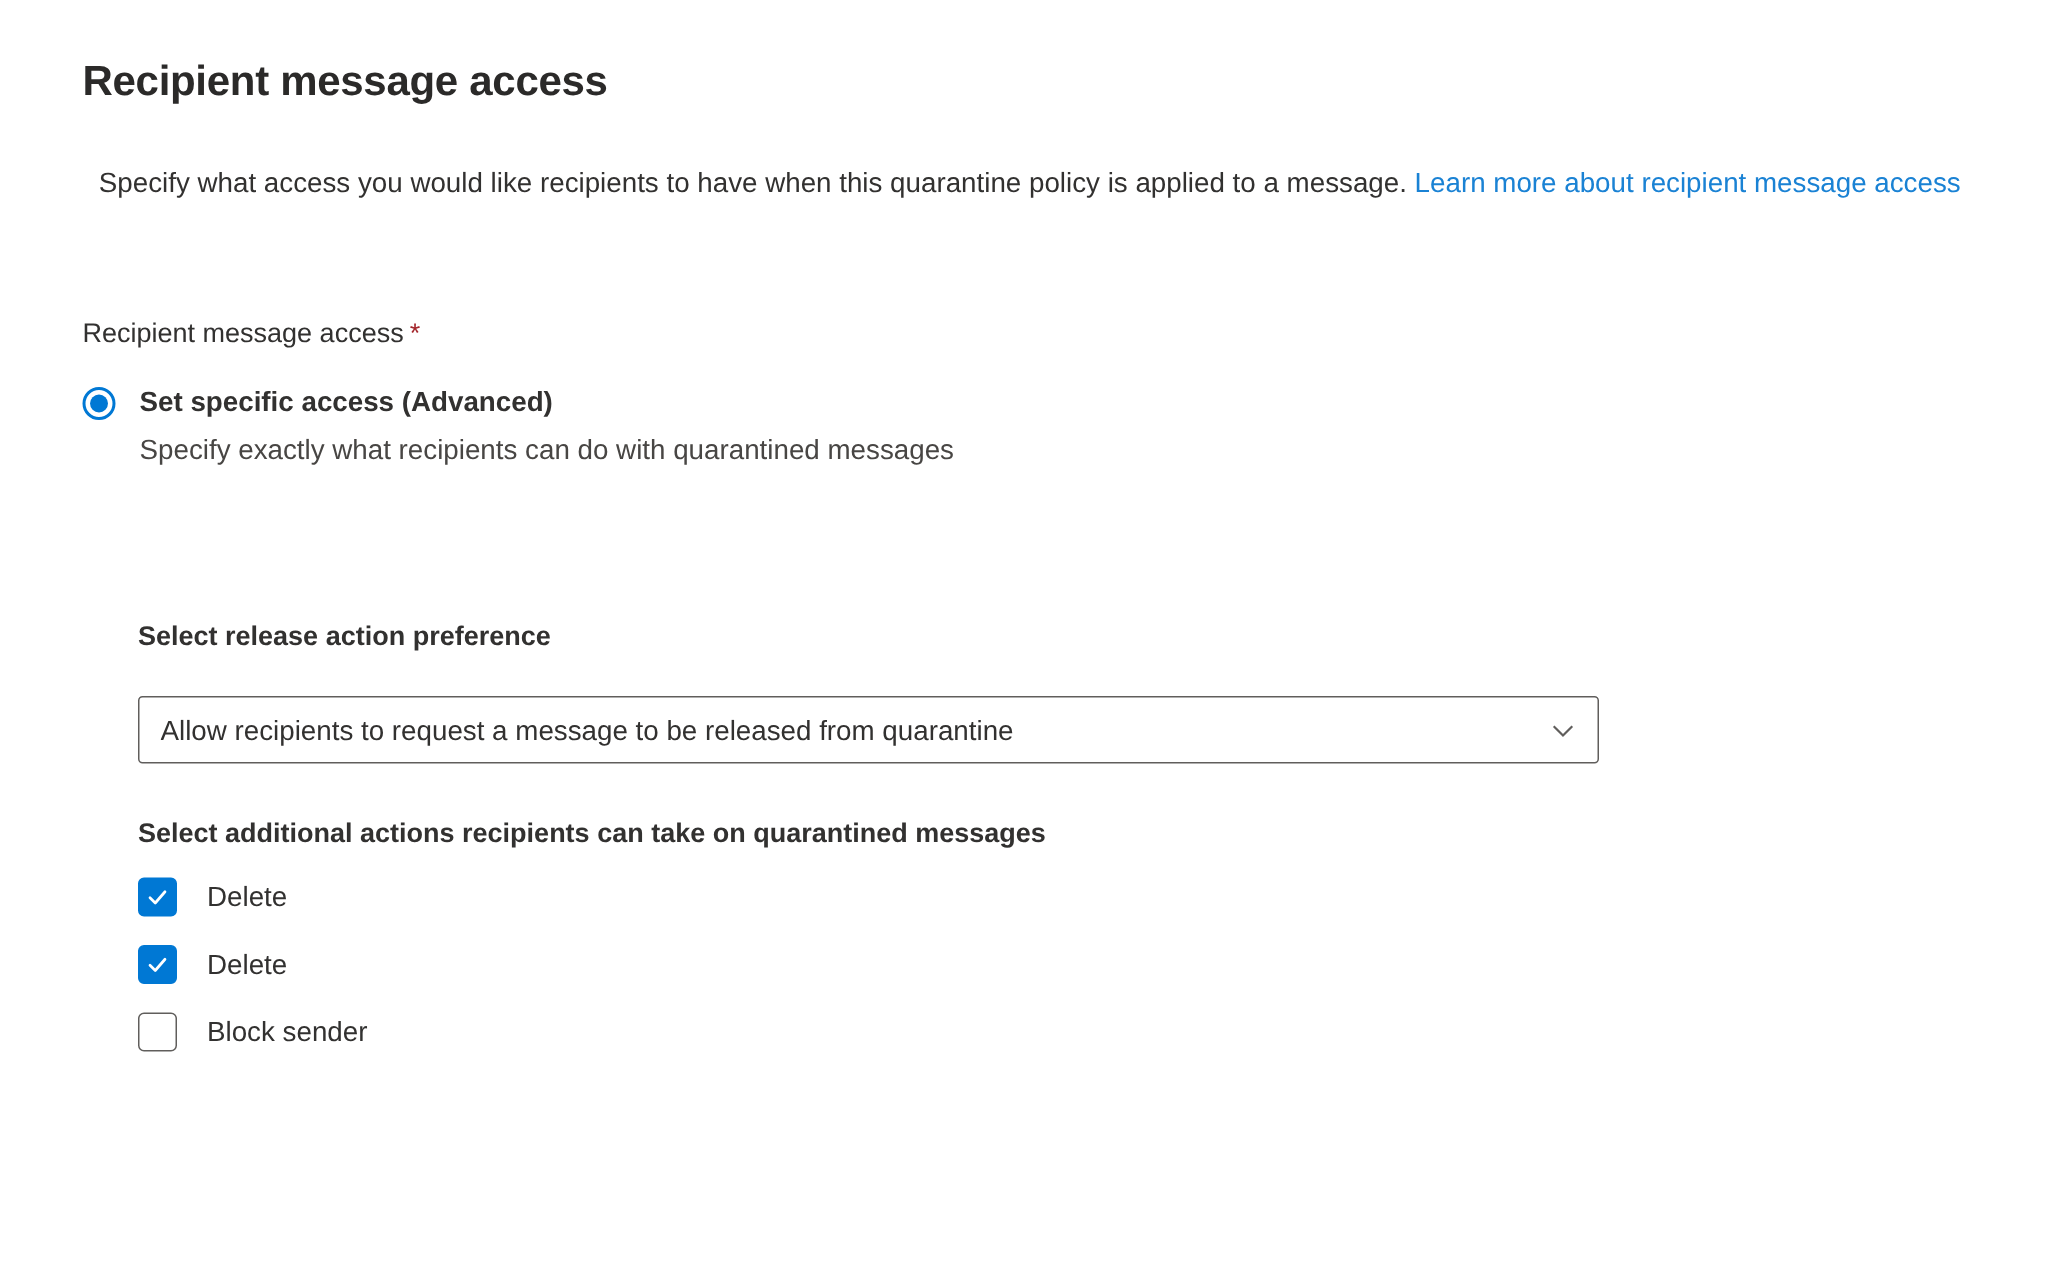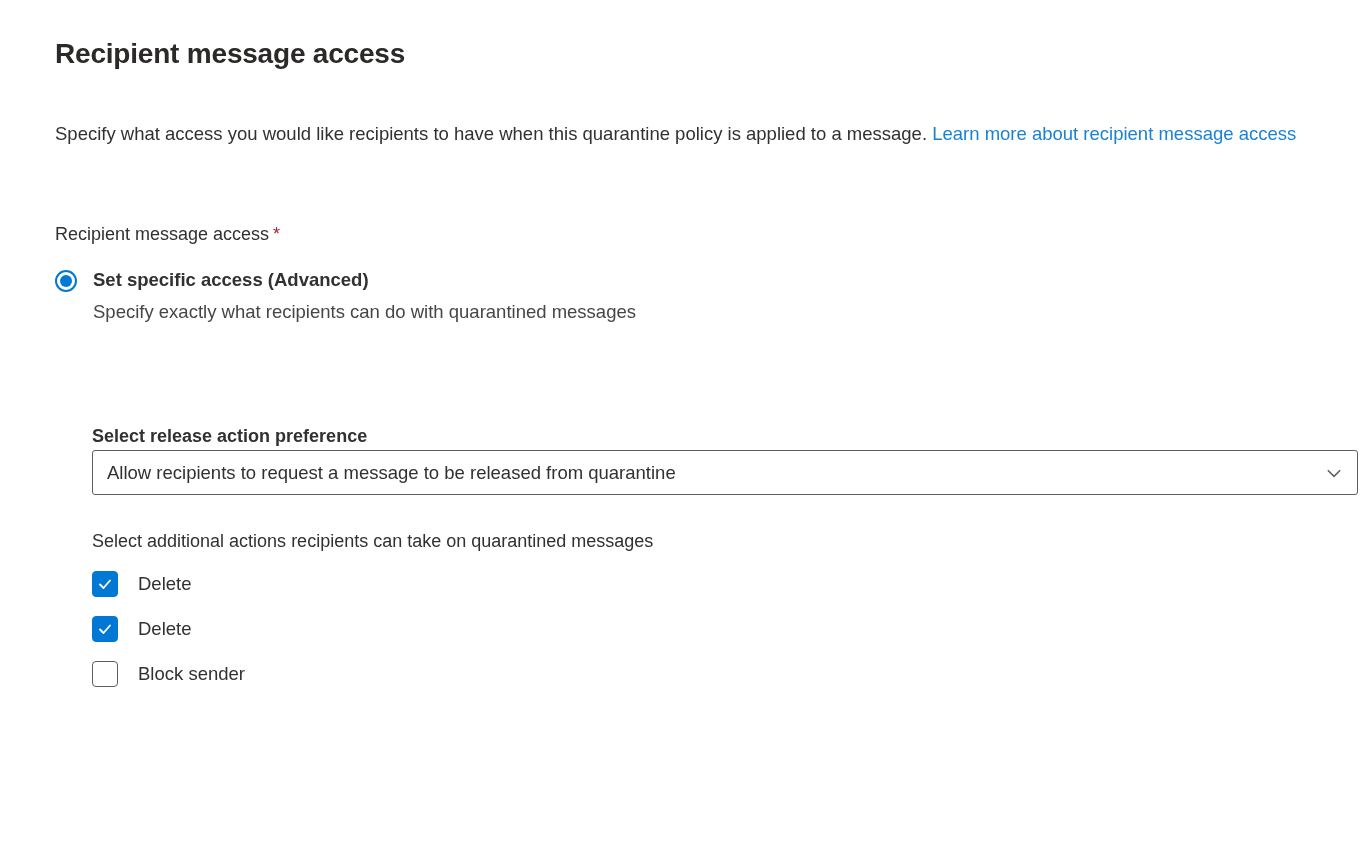--- a/index.html
+++ b/index.html
@@ -10,37 +10,37 @@
     --text-secondary:#484644;
     --border:#605e5c;
     --bg:#ffffff;
   }
   *{box-sizing:border-box;margin:0;padding:0;}
   html,body{width:1367px;height:855px;background:var(--bg);
     font-family:"Liberation Sans","DejaVu Sans",sans-serif;
     color:var(--text-primary);}
   .page{padding:38px 49px 0 55px;}
   .page-title{font-size:28px;font-weight:700;letter-spacing:-0.2px;color:#2b2a29;}
-  .page-desc{margin-top:50px;font-size:18.5px;line-height:28px;max-width:1275px;color:var(--text-primary);}
+  .page-desc{margin-top:38px;font-size:18.5px;line-height:28px;max-width:1275px;color:var(--text-primary);text-align:center;}
   .link{color:var(--link);text-decoration:none;cursor:pointer;}
   .group-label{margin-top:76px;font-size:18px;color:var(--text-primary);}
   .required{color:var(--required);margin-left:4px;}
   .radio-option{display:flex;margin-top:24px;}
   .radio-option + .radio-option{margin-top:36px;align-items:flex-end;}
   .radio{width:22px;height:22px;min-width:22px;border-radius:50%;
     border:2px solid var(--border);background:#fff;margin-top:1px;
     display:flex;align-items:center;justify-content:center;cursor:pointer;}
   .radio.checked{border-color:var(--accent);}
   .radio.checked .dot{width:12px;height:12px;border-radius:50%;background:var(--accent);}
   .radio-body{margin-left:16px;}
   .radio-label{font-size:18.5px;font-weight:700;color:var(--text-primary);cursor:pointer;}
   .radio-desc{margin-top:7px;font-size:18.5px;line-height:28px;color:var(--text-secondary);max-width:780px;}
   .advanced{margin-left:37px;}
   .field-label{margin-top:100px;font-size:18px;font-weight:700;color:var(--text-primary);}
-  .dropdown{margin-top:3px;width:1266px;height:45px;border:1px solid var(--border);
+  .dropdown{margin-top:29px;width:974px;height:45px;border:1px solid var(--border);
     border-radius:3px;display:flex;align-items:center;padding:0 14px;cursor:pointer;background:#fff;}
   .dropdown-value{flex:1;font-size:18.5px;color:var(--text-primary);
     white-space:nowrap;overflow:hidden;text-overflow:ellipsis;}
   .chevron{display:flex;align-items:center;color:#605e5c;}
   .checkbox-group-label{margin-top:36px;font-size:18px;font-weight:700;color:var(--text-primary);}
   .checkbox-row{display:flex;align-items:center;margin-top:18px;height:27px;}
   .checkbox{width:26px;height:26px;min-width:26px;border:1px solid var(--border);
     border-radius:4px;background:#fff;display:flex;align-items:center;justify-content:center;cursor:pointer;}
   .checkbox.checked{background:var(--accent);border-color:var(--accent);}
   .checkbox.checked svg{display:block;}
@@ -76,21 +76,21 @@
 
     <div class="dropdown">
       <span class="dropdown-value">Allow recipients to request a message to be released from quarantine</span>
       <span class="chevron">
         <svg width="18" height="18" viewBox="0 0 16 16">
             <path d="M2.5 5.5 L8 11 L13.5 5.5" fill="none" stroke="currentColor" stroke-width="1.3"></path>
           </svg>
       </span>
     </div>
 
-    <div class="checkbox-group-label" style="font-weight:400;">Select additional actions recipients can take on quarantined messages</div>
+    <div class="checkbox-group-label" style="font-weight:700;">Select additional actions recipients can take on quarantined messages</div>
 
     <div class="checkbox-row">
       <div class="checkbox checked">
         <svg width="16" height="16" viewBox="0 0 16 16">
             <path d="M3 8.5 L6.5 12 L13 4.5" fill="none" stroke="#ffffff" stroke-width="1.8" stroke-linecap="round" stroke-linejoin="round"></path>
           </svg>
       </div>
       <span class="checkbox-label">Delete</span>
     </div>
 

